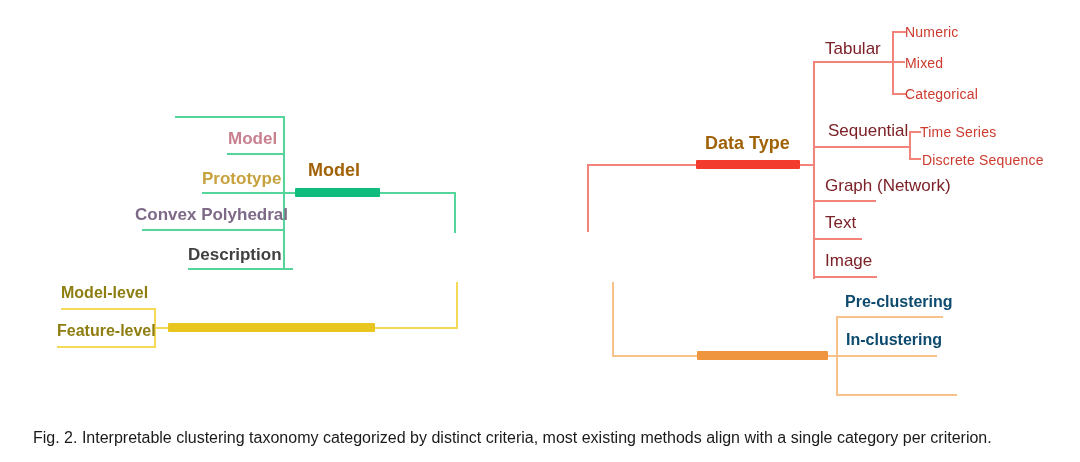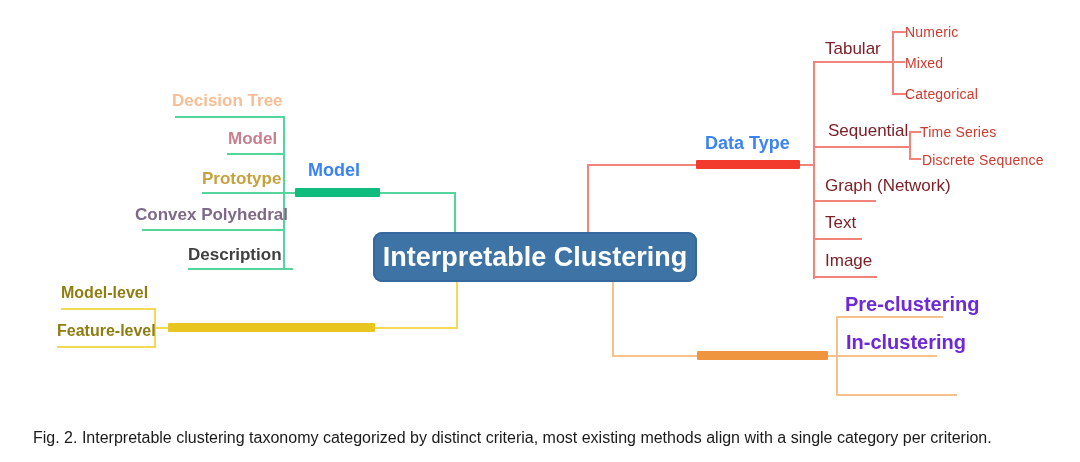--- a/index.html
+++ b/index.html
@@ -11,26 +11,26 @@
   .green{background:#55d49c;}
   .yellow{background:#f3d957;}
   .red{background:#f2837a;}
   .orange{background:#f7c289;}
   .bar{position:absolute;height:9px;border-radius:1px;}
   .bar-green{background:#0fbc7d;}
   .bar-yellow{background:#e9c51f;}
   .bar-red{background:#f23b2d;}
   .bar-orange{background:#f0953f;}
   .lbl{position:absolute;white-space:nowrap;line-height:1.1;}
-  .branch{font-size:18px;font-weight:bold;color:#3b82f6;}
+  .branch{font-size:18px;font-weight:bold;color:#a16207;}
   .child-l{font-size:17px;font-weight:bold;}
   .child-maroon{font-size:17px;font-weight:normal;color:#7c2127;}
   .leaf-red{font-size:14px;color:#cd3a2e;letter-spacing:.2px;}
   .child-olive{font-size:16px;font-weight:bold;color:#8e7d10;}
-  .child-brown{font-size:20px;font-weight:bold;color:#6d28d9;}
+  .child-brown{font-size:16px;font-weight:bold;color:#0c4a6e;}
   .root-box{position:absolute;left:373px;top:232px;width:324px;height:50px;
             background:#3e73a5;border-radius:9px;color:#fff;font-size:27px;
             font-weight:bold;text-align:center;line-height:50px;
             box-shadow:inset 0 0 0 2px #35689c;}
   .caption{position:absolute;left:13px;top:429px;font-size:16px;color:#1a1a1a;margin-left:20px;}
   .c-dt{color:#f8bd95;} .c-ru{color:#c8808f;} .c-pr{color:#c6a13d;}
   .c-cp{color:#7e6a88;} .c-de{color:#404040;}
 </style>
 </head>
 <body>
@@ -40,37 +40,35 @@
   <div class="ln h green" style="left:175px;top:116px;width:110px"></div>
   <div class="ln h green" style="left:227px;top:153px;width:58px"></div>
   <div class="ln h green" style="left:202px;top:192px;width:93px"></div>
   <div class="ln h green" style="left:142px;top:229px;width:143px"></div>
   <div class="ln h green" style="left:188px;top:268px;width:105px"></div>
   <div class="ln v green" style="left:283px;top:116px;height:154px"></div>
   <div class="ln h green" style="left:380px;top:192px;width:76px"></div>
   <div class="ln v green" style="left:454px;top:192px;height:41px"></div>
   <div class="bar bar-green" style="left:295px;top:188px;width:85px"></div>
   <span class="lbl branch" style="left:308px;top:161px">Model</span>
-  <span class="lbl child-l c-dt" style="left:172px;top:92px">Decision Tree</span>
   <span class="lbl child-l c-ru" style="left:228px;top:130px">Model</span>
   <span class="lbl child-l c-pr" style="left:202px;top:170px">Prototype</span>
   <span class="lbl child-l c-cp" style="left:135px;top:206px">Convex Polyhedral</span>
   <span class="lbl child-l c-de" style="left:188px;top:246px">Description</span>
 
   <div class="ln h yellow" style="left:61px;top:308px;width:95px"></div>
   <div class="ln h yellow" style="left:57px;top:346px;width:99px"></div>
   <div class="ln v yellow" style="left:154px;top:308px;height:40px"></div>
   <div class="ln h yellow" style="left:154px;top:327px;width:14px"></div>
   <div class="ln h yellow" style="left:375px;top:327px;width:83px"></div>
   <div class="ln v yellow" style="left:456px;top:282px;height:47px"></div>
   <div class="bar bar-yellow" style="left:168px;top:323px;width:207px"></div>
   <span class="lbl child-olive" style="left:61px;top:284px">Model-level</span>
   <span class="lbl child-olive" style="left:57px;top:322px">Feature-level</span>
 
-  <div class="root-box">Interpretable Clustering</div>
 
   <div class="ln v red" style="left:587px;top:164px;height:68px"></div>
   <div class="ln h red" style="left:587px;top:164px;width:109px"></div>
   <div class="bar bar-red" style="left:696px;top:160px;width:104px"></div>
   <div class="ln h red" style="left:800px;top:164px;width:15px"></div>
   <div class="ln v red" style="left:813px;top:61px;height:218px"></div>
   <div class="ln h red" style="left:813px;top:61px;width:92px"></div>
   <div class="ln v red" style="left:892px;top:31px;height:64px"></div>
   <div class="ln h red" style="left:892px;top:31px;width:14px"></div>
   <div class="ln h red" style="left:892px;top:93px;width:14px"></div>

